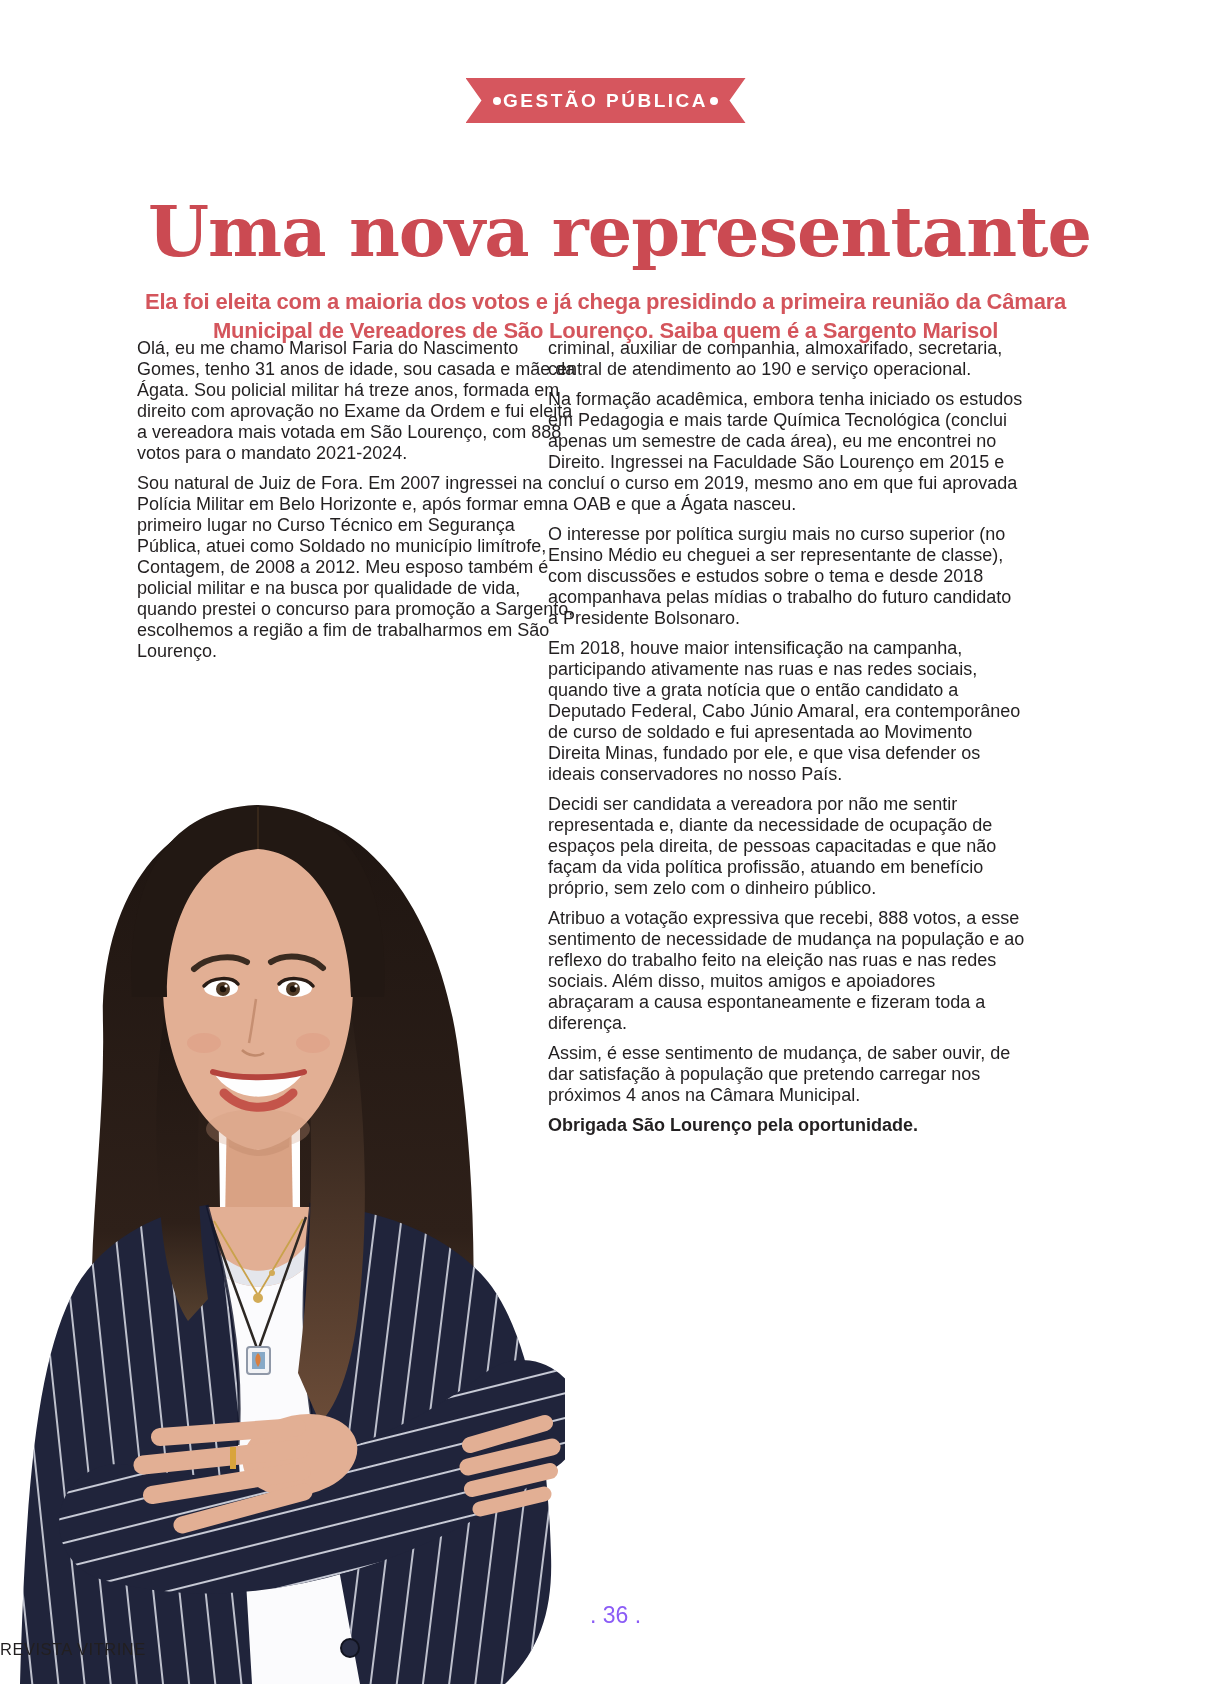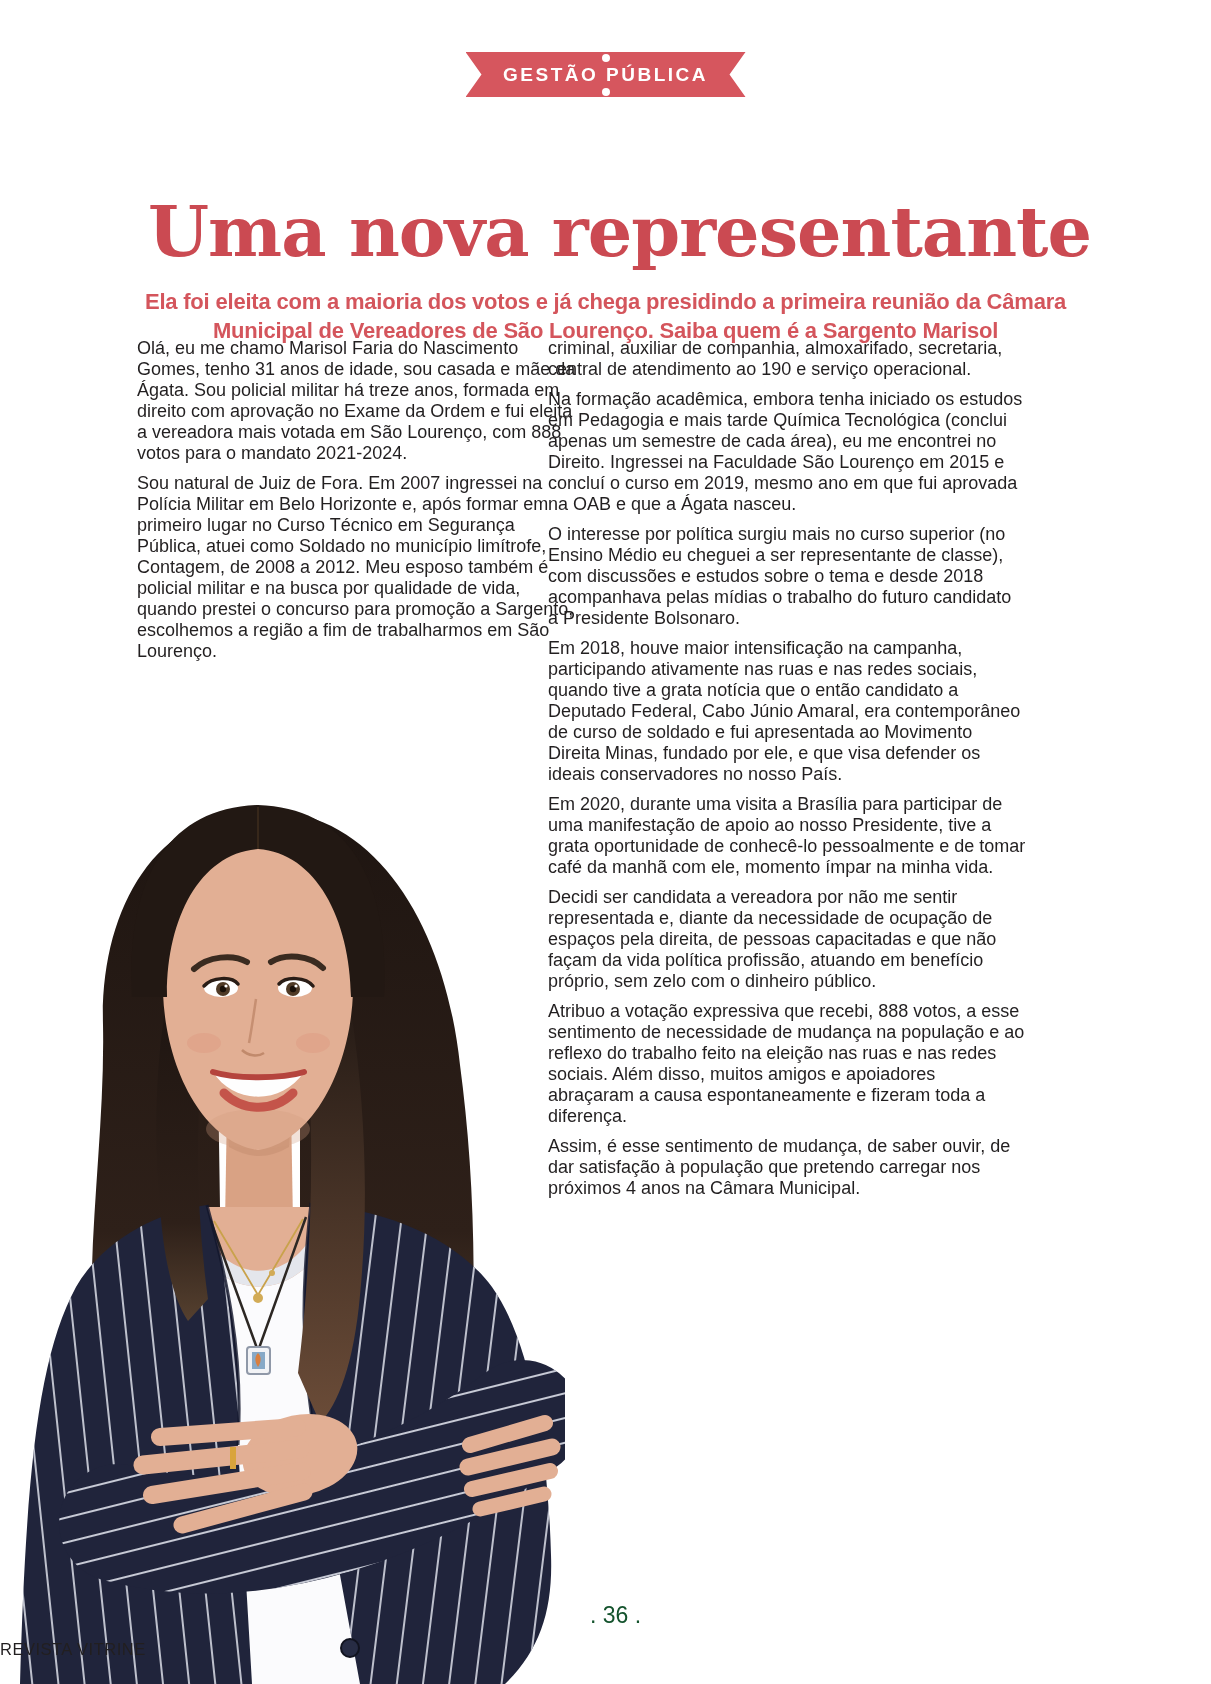--- a/index.html
+++ b/index.html
@@ -2,24 +2,24 @@
 <html><head>
 <meta charset="utf-8">
 <style>
   html,body{margin:0;padding:0;background:#ffffff;}
   .page{
     position:relative;width:1211px;height:1684px;margin:0 auto;background:#ffffff;
     font-family:"Liberation Sans",sans-serif;overflow:hidden;color:#221f20;
   }
   
   .banner{
-    position:absolute;top:52px;left:50%;transform:translateX(-50%);
+    position:absolute;top:78px;left:50%;transform:translateX(-50%);
     width:280px;height:45px;background:#d6565e;
     clip-path:polygon(0 0,100% 0,calc(100% - 16px) 50%,100% 100%,0 100%,16px 50%);
-    display:flex;align-items:center;justify-content:center;gap:2px;flex-direction:column;
+    display:flex;align-items:center;justify-content:center;gap:2px;
   }
   .banner .dot{width:8px;height:8px;border-radius:50%;background:#ffffff;}
   .banner-label{color:#ffffff;font-size:19px;font-weight:bold;letter-spacing:2.5px;}
   
   .title{
     position:absolute;top:143px;left:0;right:0;text-align:center;
     font-family:"DejaVu Serif",serif;font-weight:700;font-size:70px;line-height:1.2;
     color:#cb4a52;letter-spacing:-1px;margin-left:28px;
   }
   .subtitle{
@@ -30,21 +30,21 @@
   .col{position:absolute;top:338px;}
   .col-left{left:137px;width:440px;}
   .col-right{left:548px;width:478px;}
   .col p{margin:0 0 9px 0;font-size:18px;line-height:21px;color:#221f20;}
   .col p.bold{font-weight:700;}
   
   .photo{position:absolute;left:0;top:755px;width:565px;height:929px;}
   
   .footer-num{
     position:absolute;top:1602px;left:0;right:0;text-align:center;
-    font-size:23px;color:#14532d;padding-left:20px;
+    font-size:23px;color:#8b5cf6;padding-left:20px;
   }
   .footer-mag{
     position:absolute;top:1640px;left:0;right:0;text-align:left;
     font-size:16.5px;letter-spacing:0.5px;color:#221f20;
   }
 </style>
 </head>
 <body>
 
 <div class="page">
@@ -62,24 +62,24 @@
   <div class="col col-left">
     <p>Olá, eu me chamo Marisol Faria do Nascimento Gomes, tenho 31 anos de idade, sou casada e mãe da Ágata. Sou policial militar há treze anos, formada em direito com aprovação no Exame da Ordem e fui eleita a vereadora mais votada em São Lourenço, com 888 votos para o mandato 2021-2024.</p>
     <p>Sou natural de Juiz de Fora. Em 2007 ingressei na Polícia Militar em Belo Horizonte e, após formar em primeiro lugar no Curso Técnico em Segurança Pública, atuei como Soldado no município limítrofe, Contagem, de 2008 a 2012. Meu esposo também é policial militar e na busca por qualidade de vida, quando prestei o concurso para promoção a Sargento, escolhemos a região a fim de trabalharmos em São Lourenço.</p>
   </div>
 
   <div class="col col-right">
     <p>criminal, auxiliar de companhia, almoxarifado, secretaria, central de atendimento ao 190 e serviço operacional.</p>
     <p>Na formação acadêmica, embora tenha iniciado os estudos em Pedagogia e mais tarde Química Tecnológica (conclui apenas um semestre de cada área), eu me encontrei no Direito. Ingressei na Faculdade São Lourenço em 2015 e concluí o curso em 2019, mesmo ano em que fui aprovada na OAB e que a Ágata nasceu.</p>
     <p>O interesse por política surgiu mais no curso superior (no Ensino Médio eu cheguei a ser representante de classe), com discussões e estudos sobre o tema e desde 2018 acompanhava pelas mídias o trabalho do futuro candidato a Presidente Bolsonaro.</p>
     <p>Em 2018, houve maior intensificação na campanha, participando ativamente nas ruas e nas redes sociais, quando tive a grata notícia que o então candidato a Deputado Federal, Cabo Júnio Amaral, era contemporâneo de curso de soldado e fui apresentada ao Movimento Direita Minas, fundado por ele, e que visa defender os ideais conservadores no nosso País.</p>
-    <p>Em 2020, durante uma visita a Brasília para participar de uma manifestação de apoio ao nosso Presidente, tive a grata oportunidade de conhecê-lo pessoalmente e de tomar café da manhã com ele, momento ímpar na minha vida.</p>
     <p>Decidi ser candidata a vereadora por não me sentir representada e, diante da necessidade de ocupação de espaços pela direita, de pessoas capacitadas e que não façam da vida política profissão, atuando em benefício próprio, sem zelo com o dinheiro público.</p>
     <p>Atribuo a votação expressiva que recebi, 888 votos, a esse sentimento de necessidade de mudança na população e ao reflexo do trabalho feito na eleição nas ruas e nas redes sociais. Além disso, muitos amigos e apoiadores abraçaram a causa espontaneamente e fizeram toda a diferença.</p>
     <p>Assim, é esse sentimento de mudança, de saber ouvir, de dar satisfação à população que pretendo carregar nos próximos 4 anos na Câmara Municipal.</p>
+    <p class="bold">Obrigada São Lourenço pela oportunidade.</p>
   </div>
 
   <svg class="photo" viewBox="0 0 565 929" aria-hidden="true">
     <defs>
       <linearGradient id="hairG" x1="0" y1="0" x2="0" y2="1">
         <stop offset="0" stop-color="#1e1511"></stop>
           <stop offset="0.7" stop-color="#2e2019"></stop>
           <stop offset="1" stop-color="#55402f"></stop>
       </linearGradient>
       <linearGradient id="hairG2" x1="0" y1="0" x2="0" y2="1">

